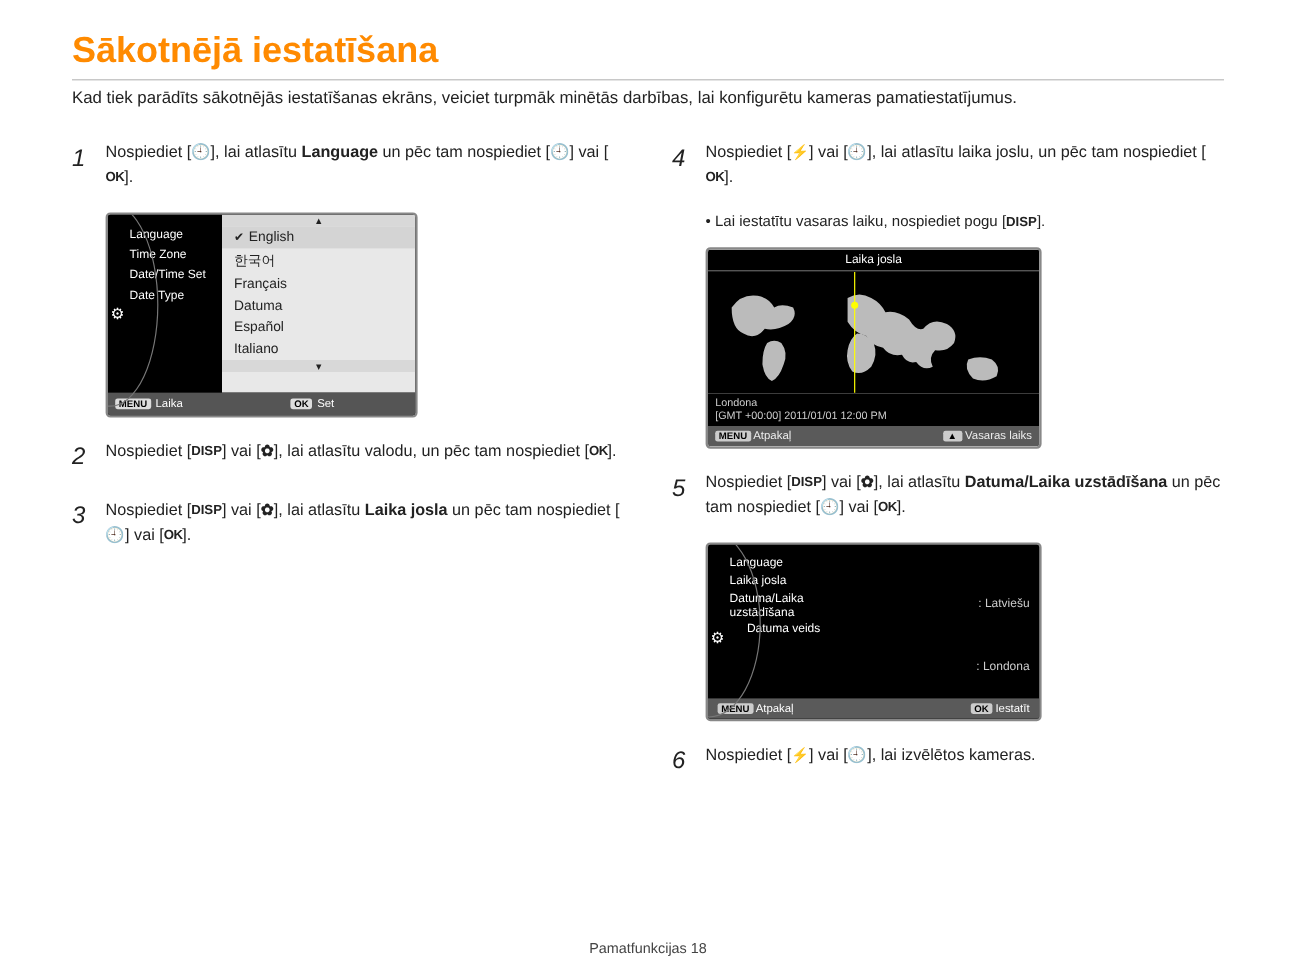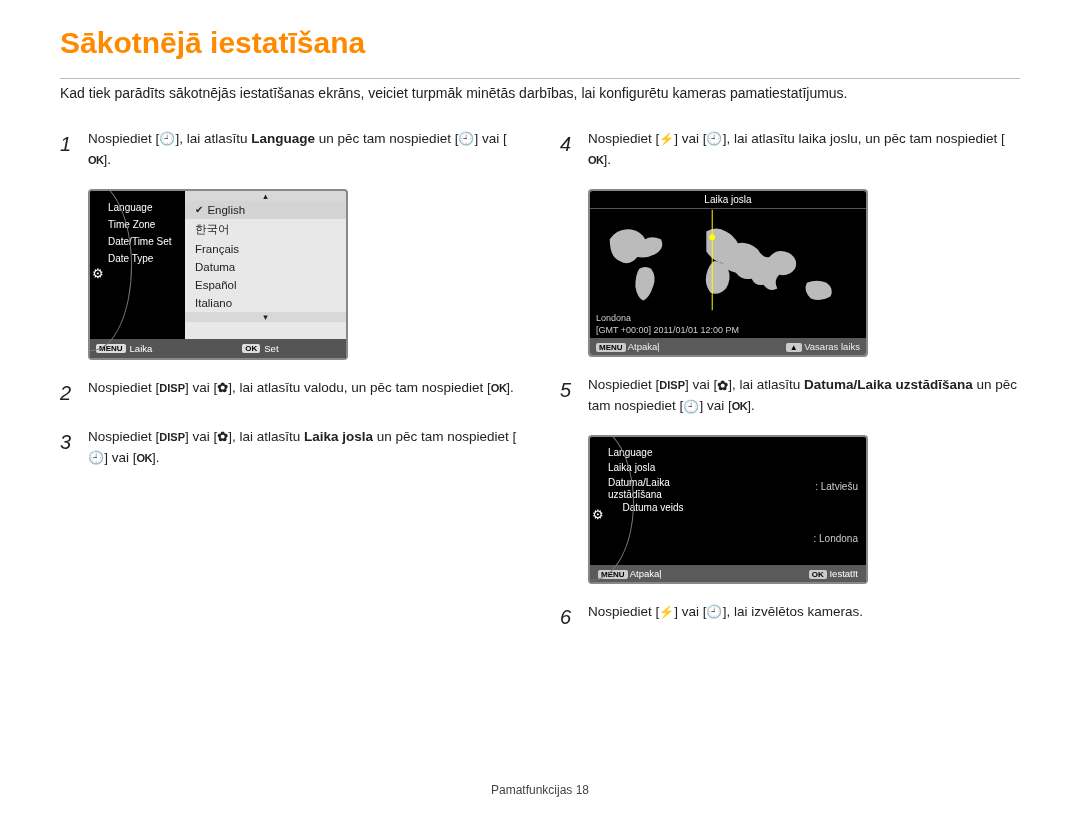--- a/index.html
+++ b/index.html
@@ -12,21 +12,21 @@
     height: 815px;
     padding: 26px 60px 0 60px;
     position: relative;
   }
   h1.title {
     color: #ff8a00;
     font-size: 30px;
     font-weight: bold;
     margin-bottom: 6px;
     border-bottom: 1px solid #bbb;
-    padding-bottom: 18px;
+    padding-bottom: 6px;
   }
   .intro {
     font-size: 14px;
     margin-bottom: 28px;
   }
   .columns {
     display: flex;
     gap: 40px;
   }
   .col { flex: 1; }
@@ -334,20 +334,23 @@
 
   </div>
 
   <div class="col">
 
     <div class="step">
       <div class="step-num">4</div>
       <div class="step-body">
         <span>Nospiediet [</span><span class="icon flash"></span><span>] vai [</span><span class="icon timer"></span><span>], lai atlasītu laika joslu, un pēc tam nospiediet [</span><span class="icon ok">OK</span><span>].</span>
       </div>
+    </div>
+    <div class="bullet-note">
+      <span>Lai iestatītu vasaras laiku, nospiediet pogu [</span><span class="icon disp">DISP</span><span>].</span>
     </div>
 
     <div class="map-screen">
       <div class="map-title">Laika josla</div>
       <div class="map-area">
         <svg class="map-svg" viewBox="0 0 280 102">
           <rect width="280" height="102" fill="#000"></rect>
           <g fill="#bbb">
             <path d="M20 30q8-12 22-10 10 2 14 10 6-4 16 0 4 8-4 14-10 6-20 4-8 10-18 4-10-4-10-22z"></path>
             <path d="M50 60q6-4 12 0 6 8 2 18-4 12-10 14-6-2-8-14 0-12 4-18z"></path>

